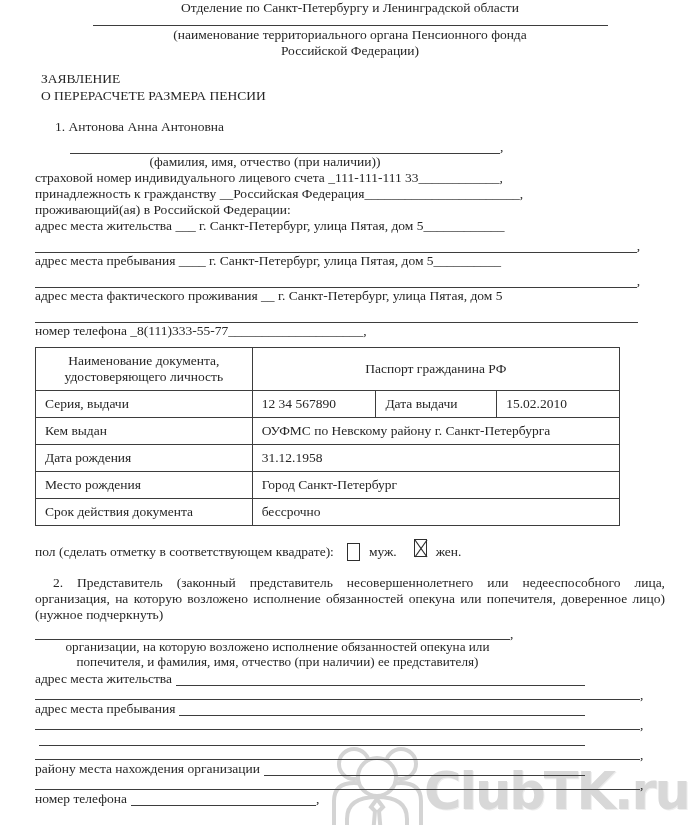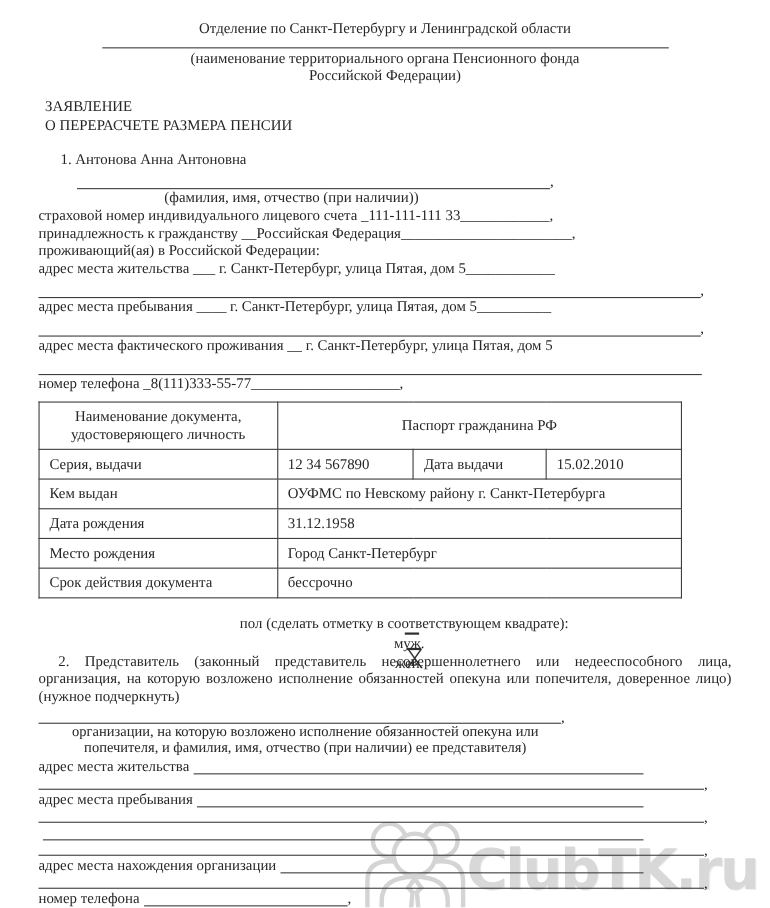--- a/index.html
+++ b/index.html
@@ -5,42 +5,42 @@
   * { margin:0; padding:0; box-sizing:border-box; }
   html,body { background:#fff; }
   .page {
     position:relative; width:700px; height:825px; background:#ffffff;
     overflow:hidden; font-family:"Liberation Serif","DejaVu Serif",serif;
     color:#262626; font-size:13.5px;
   }
   .content { position:relative; z-index:1; }
 
   
-  .org-line { text-align:center; padding-top:18px; }
+  .org-line { text-align:center; padding-top:0; }
   .org-rule { width:515px; margin:9px auto 1px; border-bottom:1.5px solid #3d3d3d; }
   .org-caption { text-align:center; line-height:15.5px; }
   .title-block { width:520px; margin-top:13px; line-height:16.5px;margin-left:41px; }
 
   
   .s1 { margin:15px 60px 0 35px; line-height:16px; }
   .name-line { text-indent:20px; }
   .rule-row { display:flex; align-items:flex-end; height:19px; line-height:14px; }
   .rule { border-bottom:1.2px solid #3d3d3d; height:100%; }
   .name-rule { margin-left:35px; width:430px; }
   .full-rule { width:603px; }
   .fio-caption { width:430px; margin-left:15px; text-align:center; height:16px; }
 
   
   table.doc { border-collapse:collapse; margin:8px 0 0 35px; width:585px;padding-left:22px; }
   table.doc td { border:1.5px solid #3d3d3d; padding:5px 9px; line-height:16px; vertical-align:middle; }
   td.center2 { text-align:center; }
   td.vtop { vertical-align:top;text-align:center; }
 
   
-  .gender-row { display:flex; align-items:center; margin:15px 0 0 35px; height:22px;flex-direction:column; }
+  .gender-row { display:flex; align-items:center; margin:15px 0 0 35px; height:22px; }
   .cbox { display:inline-block; width:13px; height:18px; border:1.5px solid #2e2e2e; background:#fff; }
   .cbox.empty { margin-left:13px; }
   .cbox.checked { margin-left:17px; transform:translateY(-4px); position:relative; }
   .cbox.checked svg { position:absolute; left:-1px; top:-1px; }
   .cbox-label { margin-left:9px; }
 
   
   .s2 { margin:12px 35px 0 35px; line-height:16px; }
   .rep-par { text-align:justify; text-indent:18px; line-height:16px; }
   .rep-rule-row { display:flex; align-items:flex-end; height:17px; line-height:13px; }
@@ -199,21 +199,21 @@
 
       <div class="label-row">
         <div class="rule"></div>
       </div>
       <div class="cont-rule-row">
         <div class="rule cont-rule"></div>
         <span>,</span>
       </div>
 
       <div class="label-row">
-        <span>адрес места нахождения организации</span>
+        <span>району места нахождения организации</span>
         <div class="rule"></div>
       </div>
       <div class="cont-rule-row">
         <div class="rule cont-rule"></div>
         <span>,</span>
       </div>
 
       <div class="phone-row">
         <span>номер телефона</span>
         <div class="rule phone-rule"></div>

